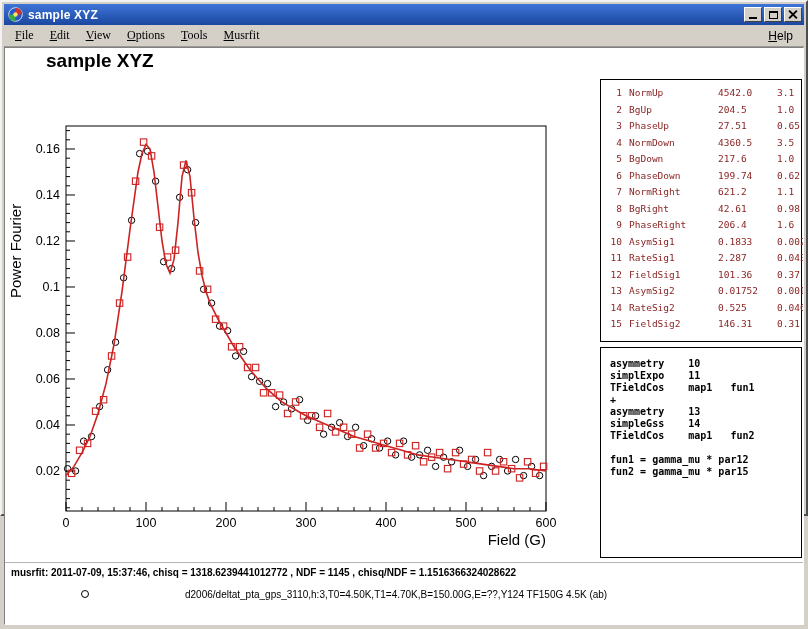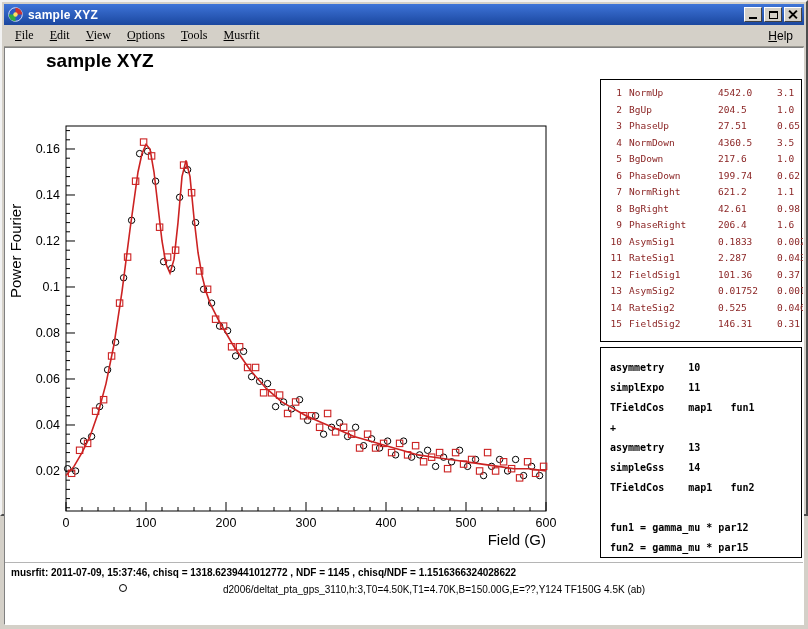--- a/index.html
+++ b/index.html
@@ -43,27 +43,27 @@
   .param-box { position: absolute; left: 595px; top: 31px; width: 202px; height: 263px;
                border: 1px solid #000; background: #fff; padding: 5px 2px 0 6px; }
   .param-row { display: grid; grid-template-columns: 15px 82px 52px auto; column-gap: 7px;
                font-family: "DejaVu Sans Mono", monospace; font-size: 9.5px; line-height: 16.5px;
                color: #8b2525; white-space: nowrap; }
   .param-row .pc0 { text-align: right; }
 
   .theory-box { position: absolute; left: 595px; top: 299px; width: 202px; height: 211px;
                 border: 1px solid #000; background: #fff; padding: 10px 0 0 9px; }
   .theory-box pre { font-family: "DejaVu Sans Mono", monospace; font-size: 10px; font-weight: bold;
-                    line-height: 20px; color: #000; }
+                    line-height: 12px; color: #000; }
 
   .divider { position: absolute; left: 0; top: 514px; width: 100%; border-top: 1px solid #b5b5b5; }
   .status  { position: absolute; left: 6px; top: 519px; font-size: 10px; font-weight: bold; color: #000;
              white-space: nowrap; }
   .legend  { position: absolute; left: 0; top: 536px; width: 100%; }
-  .legend-row { display: flex; align-items: flex-start; height: 20px; padding-left: 114px; }
+  .legend-row { display: flex; align-items: center; height: 20px; padding-left: 76px; }
   .legend-marker { width: 8px; height: 8px; border: 1px solid #000; flex: 0 0 auto; background: transparent; }
   .legend-marker.circle { border-radius: 50%; }
   .legend-label { margin-left: 96px; font-size: 10px; color: #000; white-space: nowrap; }
 </style>
 </head>
 <body>
 
 <div class="window">
 
   <div class="titlebar">

